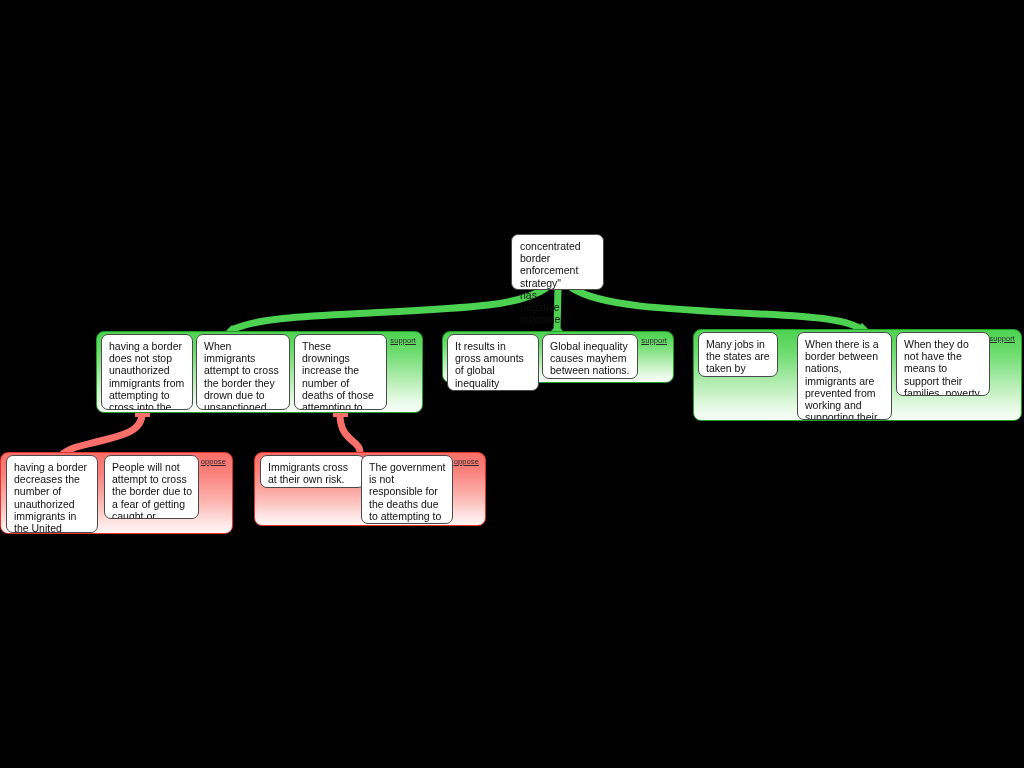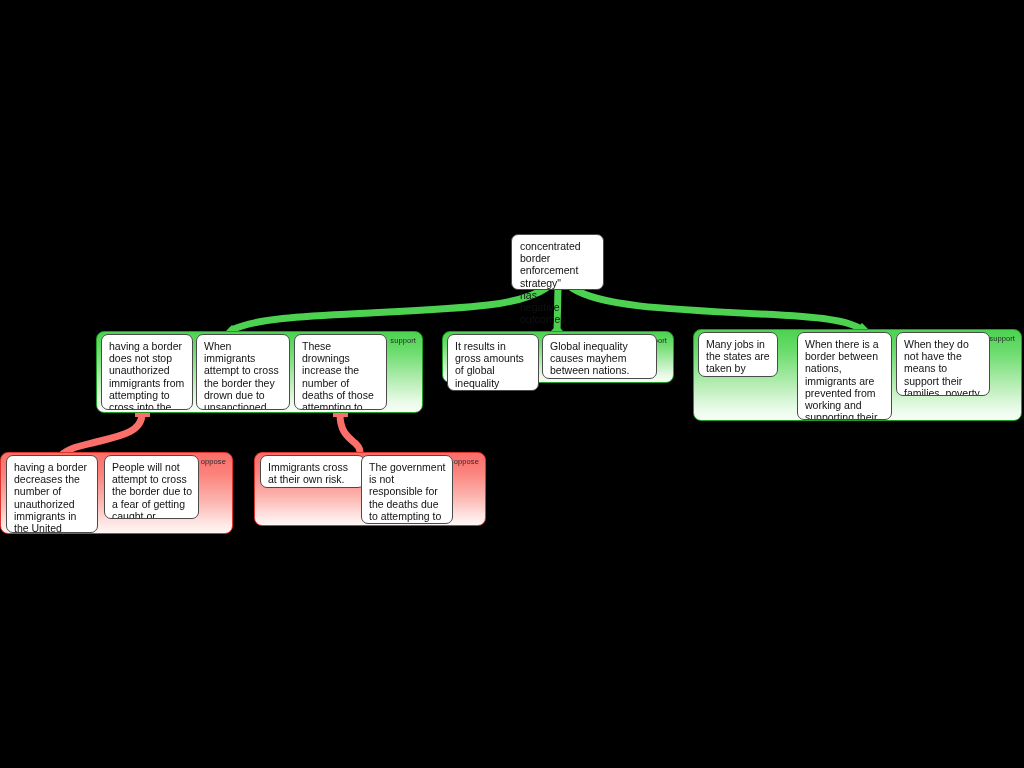--- a/index.html
+++ b/index.html
@@ -63,20 +63,21 @@
   }
   .group-label {
     position: absolute;
     top: 4px;
     right: 6px;
     font-size: 7.5px;
     line-height: 9px;
     color: #2b2b2b;
     letter-spacing: 0.1px;
     white-space: nowrap;
+    text-decoration: underline;
   }
 
   
   .card {
     position: absolute;
     z-index: 4;
     background: #ffffff;
     border: 1px solid #4a4a4a;
     border-radius: 7px;
     box-sizing: border-box;
@@ -129,21 +130,21 @@
   <div class="card" style="left:294px; top:334px; width:93px; height:76px;">
     <span>These drownings increase the number of deaths of those attempting to cross the border (Mendoza).</span>
   </div>
 
   <div class="group support" style="left:442px; top:331px; width:232px; height:52px;">
     <span class="group-label">support</span>
   </div>
   <div class="card" style="left:447px; top:334px; width:92px; height:57px;">
     <span>It results in gross amounts of global inequality (Mendoza).</span>
   </div>
-  <div class="card" style="left:542px; top:334px; width:115px; height:45px;">
+  <div class="card" style="left:542px; top:334px; width:96px; height:45px;">
     <span>Global inequality causes mayhem between nations.</span>
   </div>
 
   <div class="group support" style="left:693px; top:329px; width:329px; height:92px;">
     <span class="group-label">support</span>
   </div>
   <div class="card" style="left:698px; top:332px; width:80px; height:45px;">
     <span>Many jobs in the states are taken by immigrants.</span>
   </div>
   <div class="card" style="left:797px; top:332px; width:95px; height:88px;">

